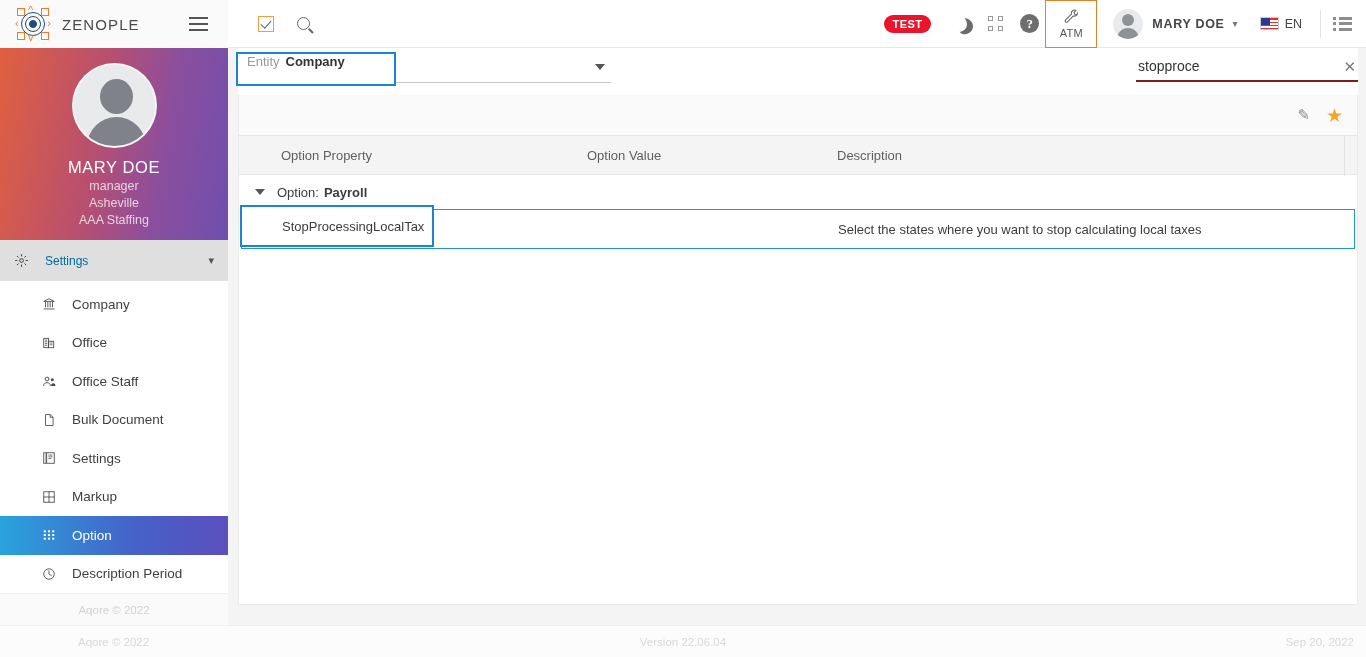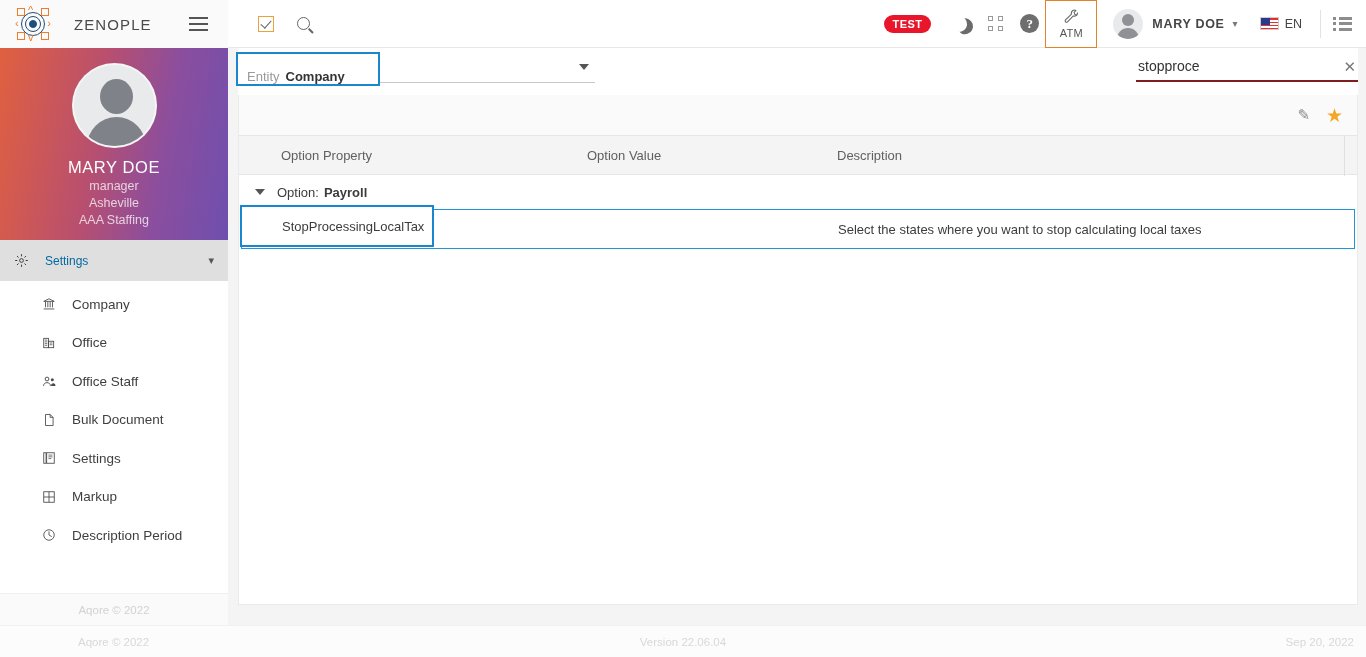--- a/index.html
+++ b/index.html
@@ -21,21 +21,21 @@
   .r2 { left: 9px;  top: 9px;  width: 16px; height: 16px; }
   .r3 { left: 13px; top: 13px; width: 8px;  height: 8px; background: #1f4e79; }
   .logo-mark .corner { position: absolute; width: 8px; height: 8px; border: 1.6px solid #f07c2b; }
   .c-tl { left: 1px; top: 1px; border-right: none; border-bottom: none; }
   .c-tr { right: 1px; top: 1px; border-left: none; border-bottom: none; }
   .c-bl { left: 1px; bottom: 1px; border-right: none; border-top: none; }
   .c-br { right: 1px; bottom: 1px; border-left: none; border-top: none; }
   .logo-mark .arw { position: absolute; color: #f07c2b; font-size: 11px; line-height: 1; }
   .a-l { left: -1px; top: 11px; } .a-r { right: -1px; top: 11px; }
   .a-t { left: 12px; top: -2px; } .a-b { left: 12px; bottom: -2px; }
-  .brand-text { font-size: 15px; letter-spacing: 1.1px; color: #4a4a4a; margin-left: 24px; }
+  .brand-text { font-size: 15px; letter-spacing: 1.1px; color: #4a4a4a; margin-left: 12px; }
 
   .hamburger { width: 40px; height: 48px; display: flex; flex-direction: column;
                justify-content: center; align-items: center; gap: 4px; cursor: pointer;
                margin-left: auto; margin-right: 10px; }
   .hamburger span { display: block; width: 19px; height: 2px; background: #555; }
 
   .hdr-right { flex: 1; height: 48px; display: flex; align-items: center;
                background: #ffffff; border-bottom: 1px solid #e8e8e8; padding-left: 10px; }
   .ic-btn { width: 36px; height: 48px; display: flex; align-items: center;
             justify-content: flex-end; cursor: pointer; color: #666; }
@@ -113,21 +113,21 @@
   .mitem.active .mic { color:#fff; }
   .side-foot { height: 32px; background:#fafafa; display:flex; align-items:center;
                justify-content:center; font-size:11.5px; color:#d2d2d2;
                border-top: 1px solid #f0f0f0; }
 
   
   .content { position:absolute; left:228px; top:48px; width: 1138px; height: 577px;
              background:#f4f4f4; padding: 0 8px 0 10px; }
   .filterbar { height: 47px; background:#fff; display:flex; align-items:flex-start; }
   .entity-box { margin-top: 4px; margin-left: -2px; border: 2.5px solid #1a86d0; background:#fff;
-                height: 34px; width: 144px; display:flex; align-items:flex-end; padding-left:9px; }
+                height: 34px; width: 160px; display:flex; align-items:flex-start; padding-left:9px; }
   .ent-lbl { font-size: 13px; color:#9a9a9a; }
   .ent-val { font-size: 13px; color:#333; font-weight: 600; margin-left: 6px; }
   .dd-line { width: 215px; margin-top: 4px; height: 31px; border-bottom: 1px solid #c9c9c9;
              display:flex; align-items:center; justify-content:flex-end; padding-right:6px; }
   .dd-line .arrow { width:0;height:0;border-left:5px solid transparent;border-right:5px solid transparent;
                     border-top:6px solid #555; }
   .search-wrap { margin-left:auto; width: 222px; margin-top: 4px; position: relative; }
   .search-in { width:100%; height: 30px; border:none; border-bottom: 2px solid #7f1d1d;
                font-size: 14px; color:#333; outline:none; font-family:"Liberation Sans",sans-serif;
                background:transparent; padding: 0 22px 0 2px; }
@@ -345,20 +345,38 @@
       <div class="mitem">
         <span class="mic">
           <svg width="14" height="14" viewBox="0 0 24 24">
             <rect x="3" y="3" width="18" height="18" fill="none" stroke="currentColor" stroke-width="1.5"></rect>
             <path d="M12 3v18M3 12h18" stroke="currentColor" stroke-width="1.5"></path>
           </svg>
         </span>
         <span class="mlbl">Markup</span>
       </div>
 
+      <div class="mitem active">
+        <span class="mic">
+          <svg width="14" height="14" viewBox="0 0 24 24">
+            <g fill="currentColor">
+              <rect x="3" y="4" width="3.6" height="3.4"></rect>
+                <rect x="10.2" y="4" width="3.6" height="3.4"></rect>
+                <rect x="17.4" y="4" width="3.6" height="3.4"></rect>
+              <rect x="3" y="10.3" width="3.6" height="3.4"></rect>
+                <rect x="10.2" y="10.3" width="3.6" height="3.4"></rect>
+                <rect x="17.4" y="10.3" width="3.6" height="3.4"></rect>
+              <rect x="3" y="16.6" width="3.6" height="3.4"></rect>
+                <rect x="10.2" y="16.6" width="3.6" height="3.4"></rect>
+                <rect x="17.4" y="16.6" width="3.6" height="3.4"></rect>
+            </g>
+          </svg>
+        </span>
+        <span class="mlbl">Option</span>
+      </div>
 
       <div class="mitem">
         <span class="mic">
           <svg width="14" height="14" viewBox="0 0 24 24">
             <circle cx="12" cy="12" r="9" fill="none" stroke="currentColor" stroke-width="1.5"></circle>
             <path d="M12 6.5V12l4 2.4" fill="none" stroke="currentColor" stroke-width="1.5" stroke-linecap="round"></path>
           </svg>
         </span>
         <span class="mlbl">Description Period</span>
       </div>

